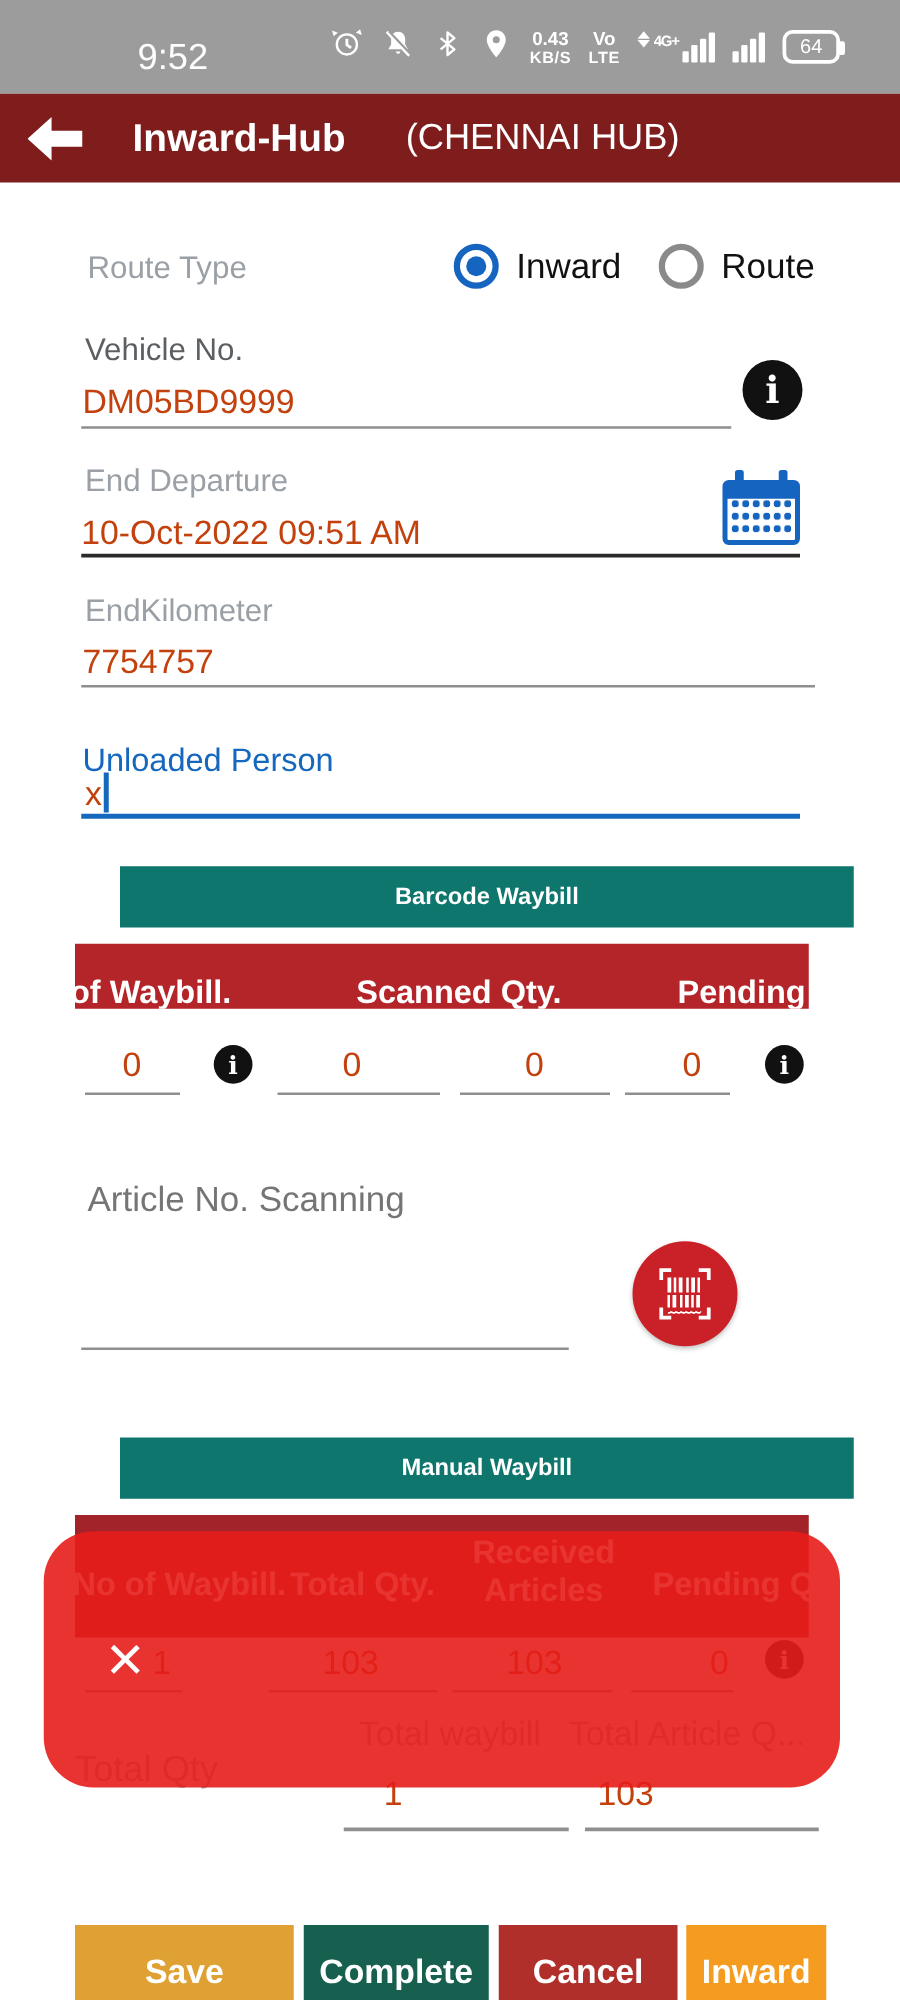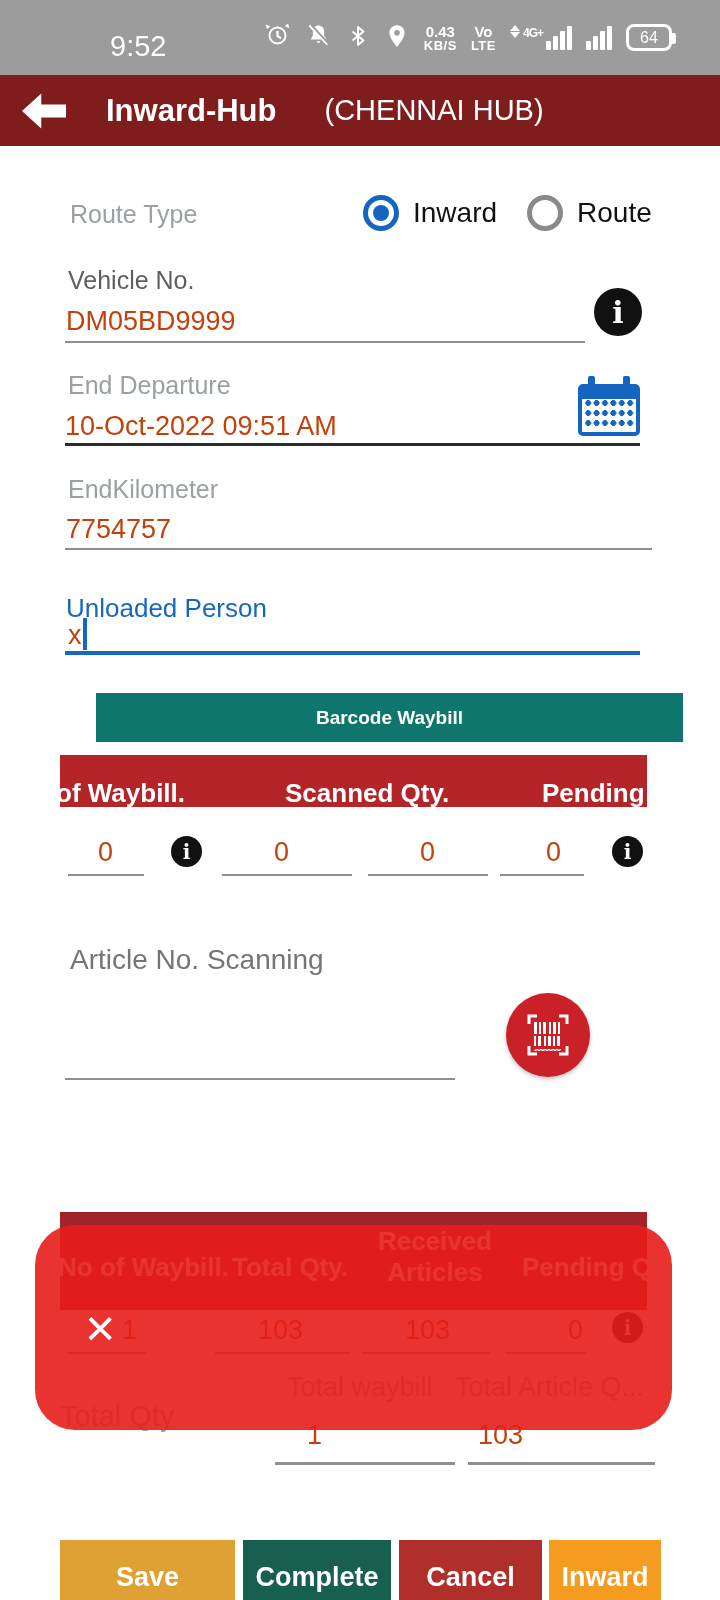--- a/index.html
+++ b/index.html
@@ -229,20 +229,21 @@
           <rect x="16" y="24" width="3" height="10"></rect>
           <rect x="22" y="24" width="2" height="10"></rect>
           <rect x="26" y="24" width="3" height="10"></rect>
           <rect x="31" y="24" width="2" height="10"></rect>
           <rect x="35" y="24" width="3" height="10"></rect>
         <rect x="12" y="37" width="27" height="2" style="stroke:#ca2027; stroke-width:1; stroke-dasharray:2 2;"></rect>
       </g>
     </svg>
   </div>
 
+  <div class="band" style="top:1150px; height:49px;">Manual Waybill</div>
 
   <div class="dark-band">
     <span style="left:-2px; top:40px;">No of Waybill.</span>
     <span style="left:172px; top:40px;">Total Qty.</span>
     <span style="left:300px; top:14px; width:150px; white-space:normal; text-align:center;">Received Articles</span>
     <span style="left:462px; top:40px;">Pending Qty.</span>
   </div>
   <div class="abs val" style="left:122px; top:1315px;">1</div>
   <div class="abs val" style="left:258px; top:1315px;">103</div>
   <div class="abs val" style="left:405px; top:1315px;">103</div>

